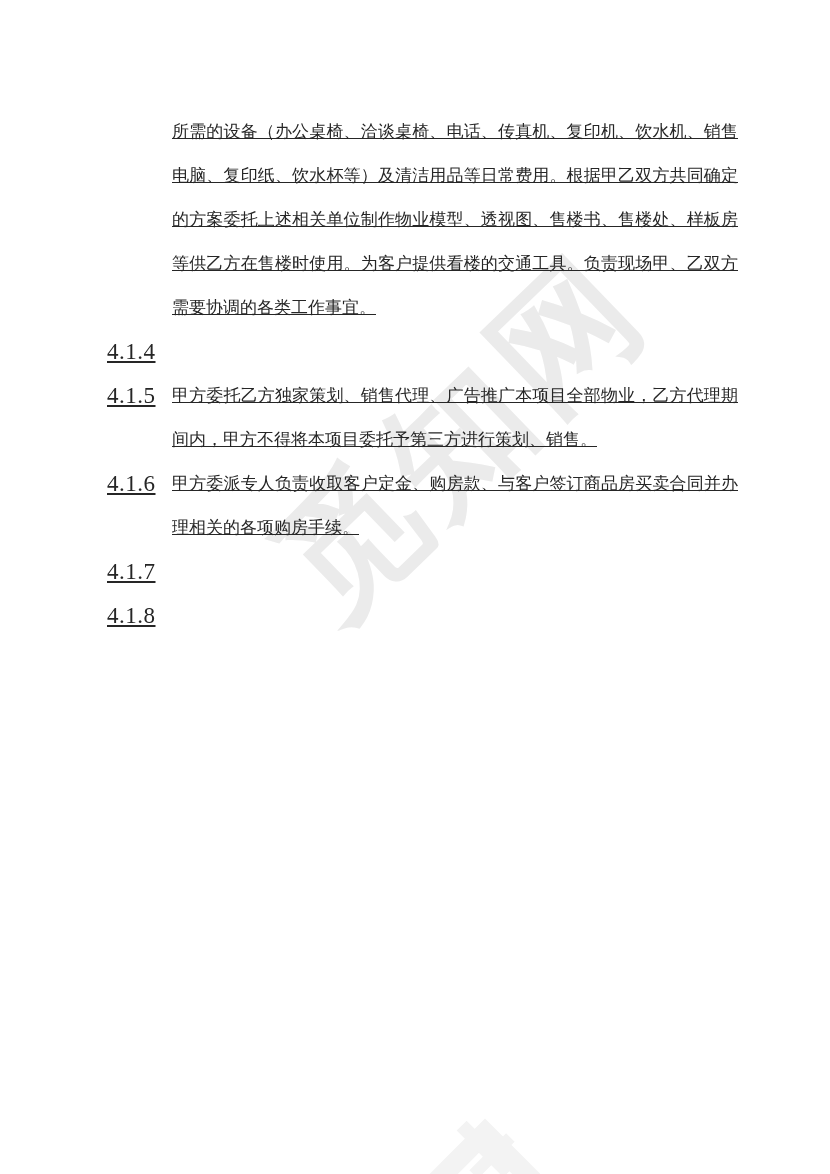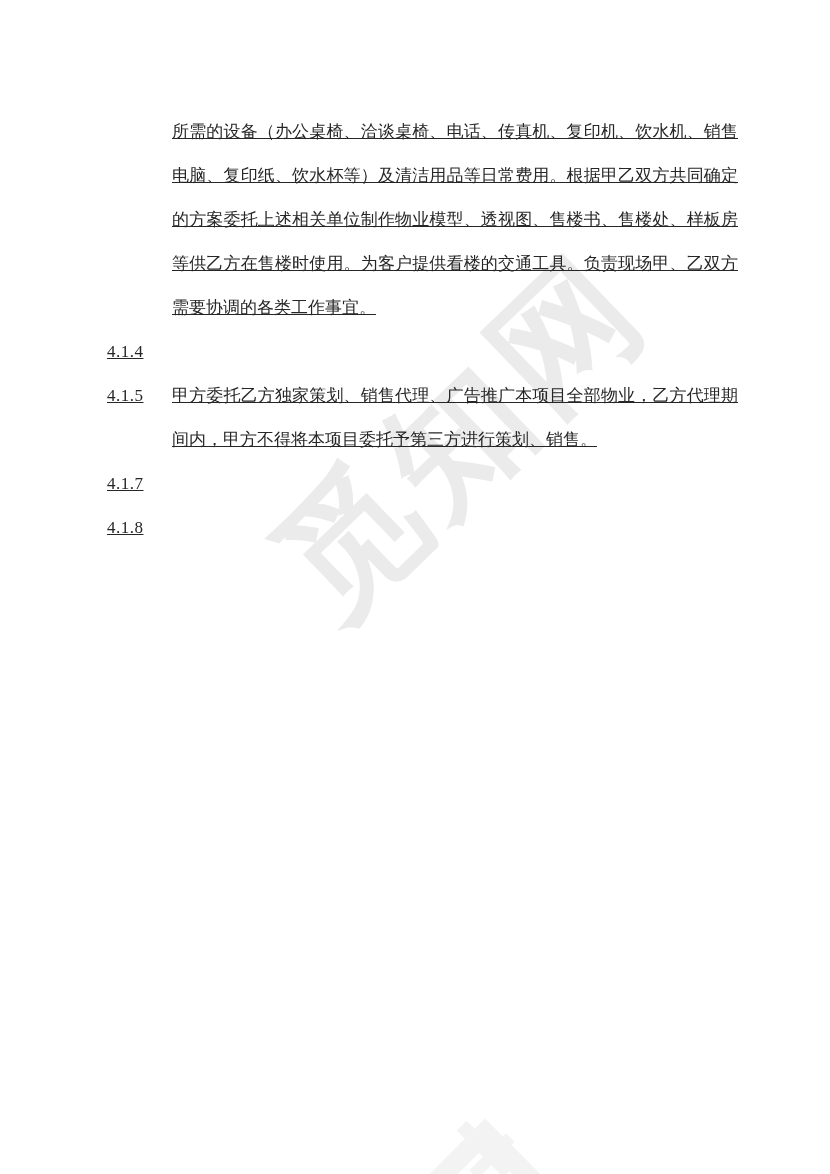--- a/index.html
+++ b/index.html
@@ -64,21 +64,21 @@
     position: absolute;
     left: 107px;
     top: 110px;
     width: 631px;
     z-index: 1;
     text-decoration: underline;
   }
   .clause { display: flex; align-items: flex-start; }
   .clause-num {
     flex: 0 0 65px;
-    font-size: 17px;
+    font-size: 23px;
     line-height: 44px;
     letter-spacing: 0.5px;
   }
   .clause-text {
     flex: 1 1 auto;
     width: 566px;
     font-size: 17px;
     line-height: 44px;
     text-align: justify;
     text-justify: inter-ideograph;
@@ -103,20 +103,24 @@
 
     <div class="clause">
       <div class="clause-num">4.1.4</div>
     </div>
 
     <div class="clause">
       <div class="clause-num">4.1.5</div>
       <div class="clause-text">甲方委托乙方独家策划、销售代理、广告推广本项目全部物业，乙方代理期间内，甲方不得将本项目委托予第三方进行策划、销售。</div>
     </div>
 
+    <div class="clause">
+      <div class="clause-num">4.1.6</div>
+      <div class="clause-text">甲方委派专人负责收取客户定金、购房款、与客户签订商品房买卖合同并办理相关的各项购房手续。</div>
+    </div>
 
     <div class="clause">
       <div class="clause-num">4.1.7</div>
     </div>
 
     <div class="clause">
       <div class="clause-num">4.1.8</div>
     </div>
 
   </div>

